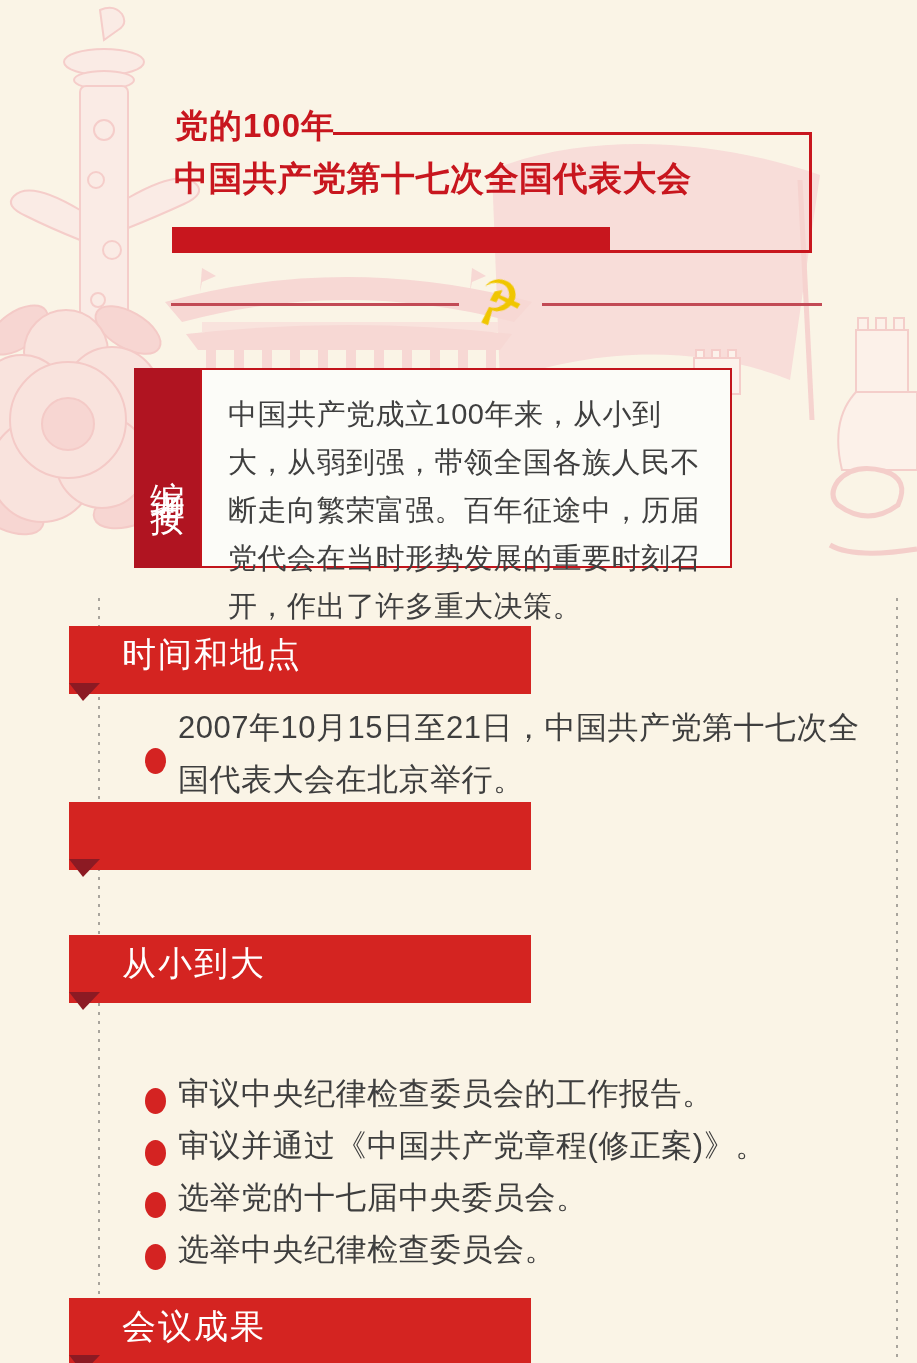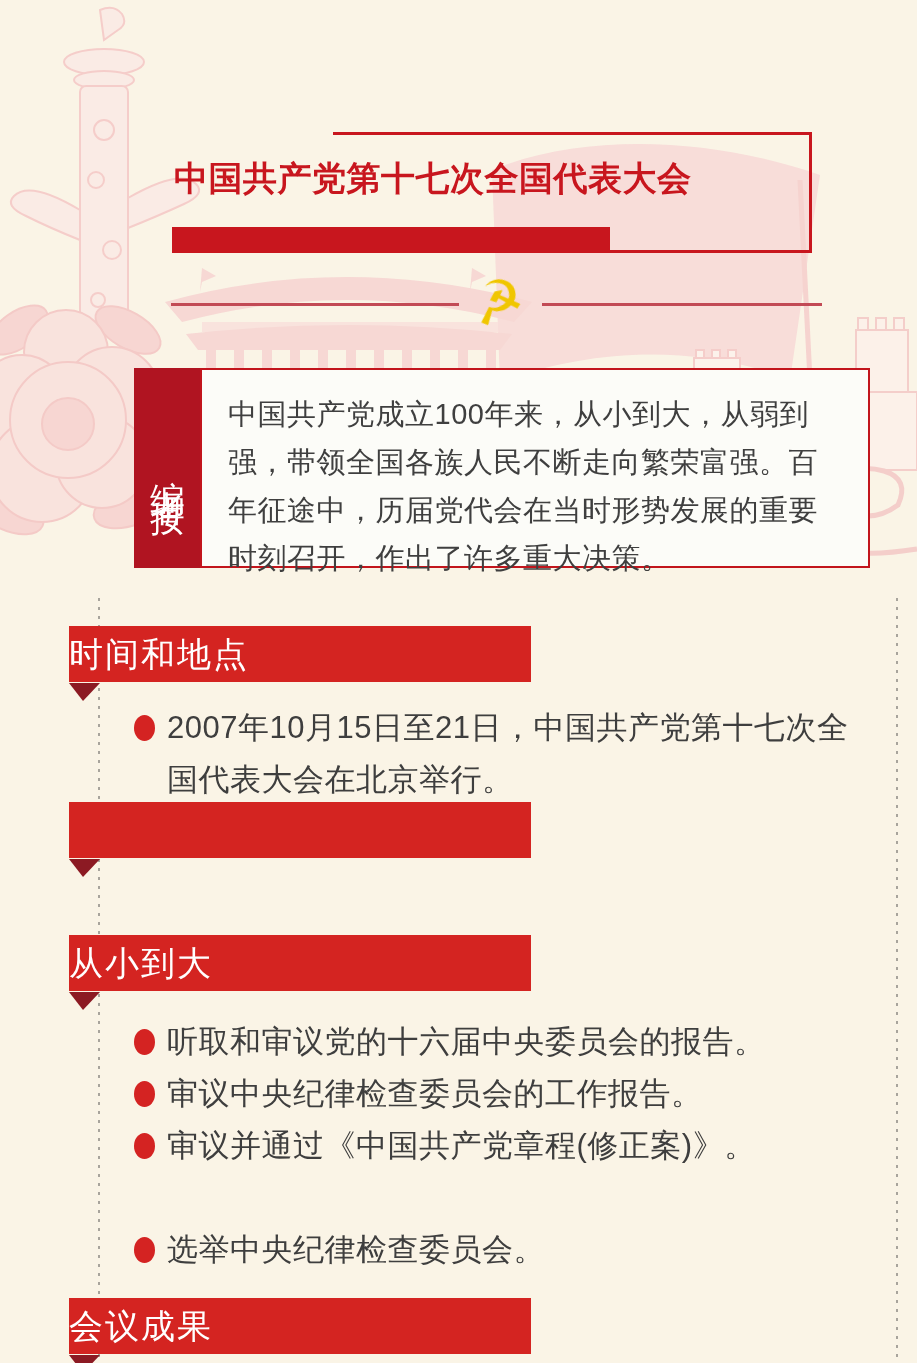--- a/index.html
+++ b/index.html
@@ -34,45 +34,45 @@
   }
   
   .editor-tab{
     position:absolute;left:134px;top:368px;width:66px;height:200px;background:#b01421;
     display:flex;align-items:center;justify-content:center;
   }
   .editor-tab span{
     writing-mode:vertical-rl;color:#ffffff;font-size:35px;letter-spacing:10px;
   }
   .editor-box{
-    position:absolute;left:200px;top:368px;width:670px;height:200px;
+    position:absolute;left:200px;top:368px;width:532px;height:200px;
     background:#fcfcf8;border:2px solid #c2151c;box-sizing:border-box;
   }
   .editor-box p{
     margin:20px 26px;font-size:29px;line-height:48px;color:#3f3f3f;letter-spacing:0.5px;
   }
   
   .dotline{
     position:absolute;top:598px;height:765px;width:2px;
     background:repeating-linear-gradient(to bottom,#a8a49c 0 3px,transparent 3px 9px);
   }
   .dotline.left{left:98px;}
   .dotline.right{left:896px;}
   
   .ribbon{
-    position:absolute;left:69px;width:462px;height:56px;background:#d42421;
-    color:#ffffff;font-size:34px;line-height:57px;box-sizing:border-box;
+    position:absolute;left:69px;width:462px;height:68px;background:#d42421;
+    color:#ffffff;font-size:34px;line-height:57px;padding-left:53px;box-sizing:border-box;
     letter-spacing:2px;
   }
   .fold{
     position:absolute;left:0;top:57px;width:0;height:0;
     border-top:18px solid #8c1a23;border-left:14px solid transparent;border-right:17px solid transparent;
   }
   
-  .bullet-row{position:absolute;left:134px;display:flex;align-items:flex-start;}
+  .bullet-row{position:absolute;left:145px;display:flex;align-items:center;}
   .dot{
     flex:0 0 auto;width:21px;height:26px;border-radius:50%;background:#d42322;
     margin-top:13px;margin-right:12px;
   }
   .bullet-row p{
     margin:0;font-size:31px;line-height:52px;color:#3e3e3e;letter-spacing:0.5px;
     max-width:692px;
   }
   .row52 p{white-space:nowrap;}
 </style>
@@ -147,20 +147,21 @@
         <rect x="858" y="318" width="10" height="12"></rect>
           <rect x="876" y="318" width="10" height="12"></rect>
           <rect x="894" y="318" width="10" height="12"></rect>
         <path d="M856 392 Q830 420 842 470 L917 470 L917 392 Z"></path>
         <path d="M838 505 q30 22 60 0 q12 -26 -14 -34 q-30 -8 -46 10 q-10 14 0 24 z" fill="none" stroke-width="5"></path>
         <path d="M830 545 q24 14 87 4" fill="none" stroke-width="5"></path>
       </g>
     </g>
   </svg>
 
+  <div class="kicker">党的100年</div>
   <div class="box-top"></div>
   <div class="box-right"></div>
   <div class="box-bottom"></div>
   <h1 class="main-title">中国共产党第十七次全国代表大会</h1>
   <div class="red-bar"></div>
 
   <div class="div-line l"></div>
   <div class="div-line r"></div>
   <div class="emblem">☭</div>
 
@@ -184,31 +185,31 @@
   </div>
 
   <div class="ribbon" style="top:802px">
     <i class="fold"></i>
   </div>
 
   <div class="ribbon" style="top:935px">
     <span>从小到大</span>
     <i class="fold"></i>
   </div>
-  <div class="bullet-row row52" style="top:1016px">
-    <i class="dot"></i>
-    <p>听取和审议党的十六届中央委员会的报告。</p>
-  </div>
   <div class="bullet-row row52" style="top:1120px">
     <i class="dot"></i>
     <p>审议并通过《中国共产党章程(修正案)》。</p>
   </div>
   <div class="bullet-row row52" style="top:1068px">
     <i class="dot"></i>
     <p>审议中央纪律检查委员会的工作报告。</p>
+  </div>
+  <div class="bullet-row row52" style="top:1172px">
+    <i class="dot"></i>
+    <p>选举党的十七届中央委员会。</p>
   </div>
   <div class="bullet-row row52" style="top:1224px">
     <i class="dot"></i>
     <p>选举中央纪律检查委员会。</p>
   </div>
 
   <div class="ribbon" style="top:1298px">
     <span>会议成果</span>
     <i class="fold"></i>
   </div>

